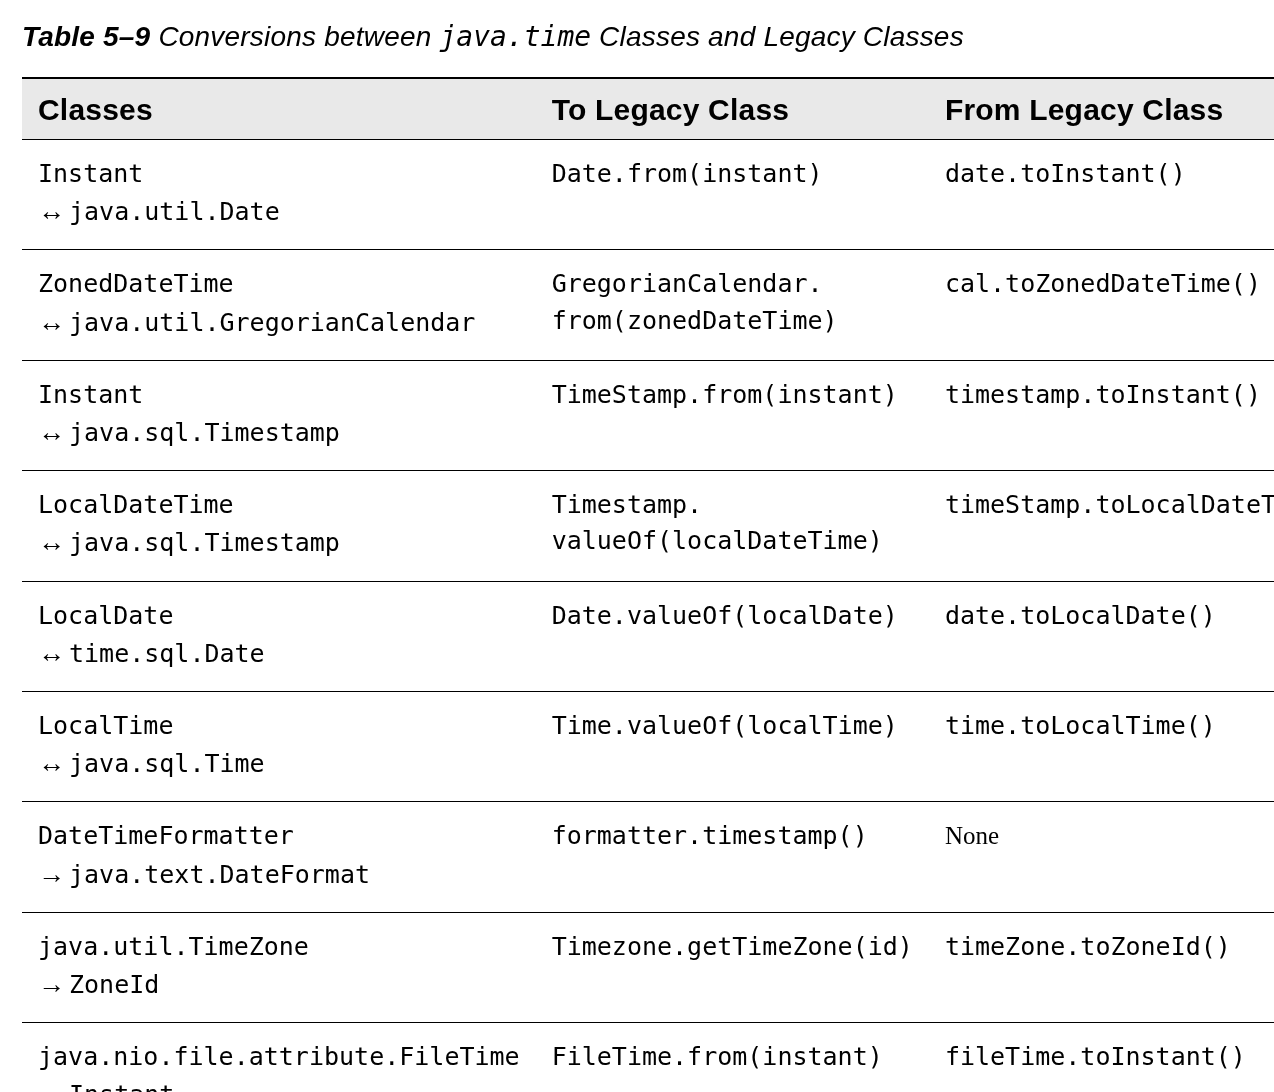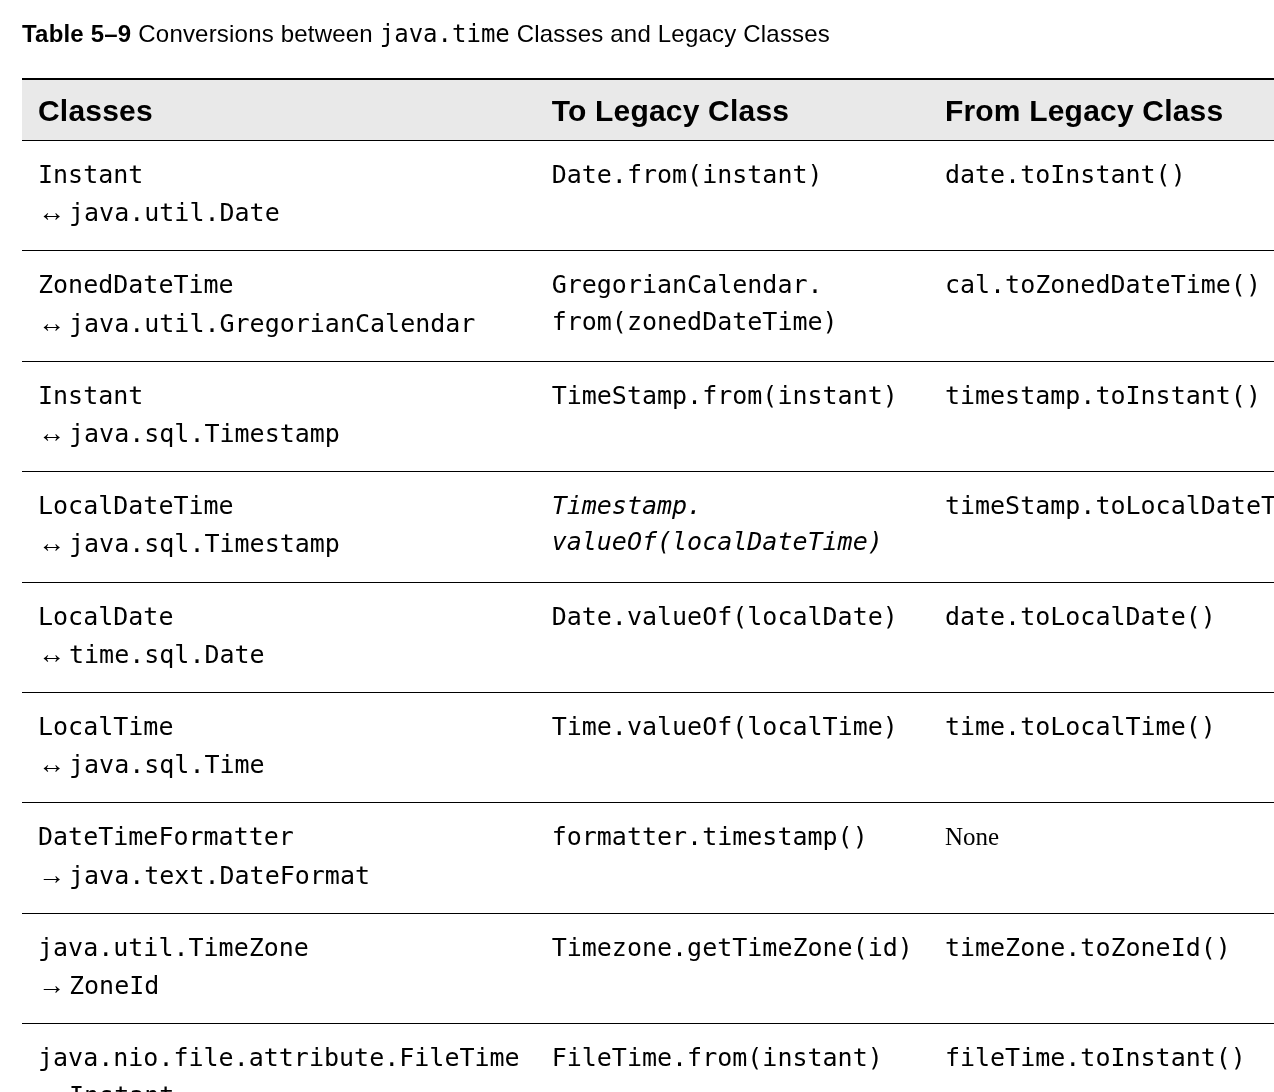--- a/index.html
+++ b/index.html
@@ -4,25 +4,26 @@
 <style>
   * { margin: 0; padding: 0; box-sizing: border-box; }
   body {
     background: #ffffff;
     font-family: "Times New Roman", Times, serif;
     padding: 20px 22px;
     width: 1274px;
     color: #000;
   }
   .caption {
-    font-size: 24px;
+    font-size: 28px;
     letter-spacing: 0.2px;
-    margin-bottom: 30px;
+    margin-bottom: 24px;
     font-family: "Helvetica Neue", Helvetica, Arial, sans-serif;
     font-stretch: condensed;
+    font-style: italic;
   }
   .caption .tbl-label {
     font-weight: 700;
   }
   .caption .tbl-desc {
     font-weight: 400;
   }
   .caption .code-inline {
     font-family: "Lucida Console", "Letter Gothic", "Andale Mono", monospace;
     font-weight: 400;
@@ -119,21 +120,21 @@
           <span class="line2"><span class="arrow">↔</span><span>java.sql.Timestamp</span></span>
         </td>
         <td style="white-space: pre-line;">TimeStamp.from(instant)</td>
         <td>timestamp.toInstant()</td>
       </tr>
       <tr>
         <td class="classes">
           <span class="line1">LocalDateTime</span>
           <span class="line2"><span class="arrow">↔</span><span>java.sql.Timestamp</span></span>
         </td>
-        <td style="white-space: pre-line; font-style: italic;">Timestamp.
+        <td style="white-space: pre-line;">Timestamp.
 valueOf(localDateTime)</td>
         <td>timeStamp.toLocalDateTime()</td>
       </tr>
       <tr>
         <td class="classes">
           <span class="line1">LocalDate</span>
           <span class="line2"><span class="arrow">↔</span><span>time.sql.Date</span></span>
         </td>
         <td style="white-space: pre-line;">Date.valueOf(localDate)</td>
         <td>date.toLocalDate()</td>

